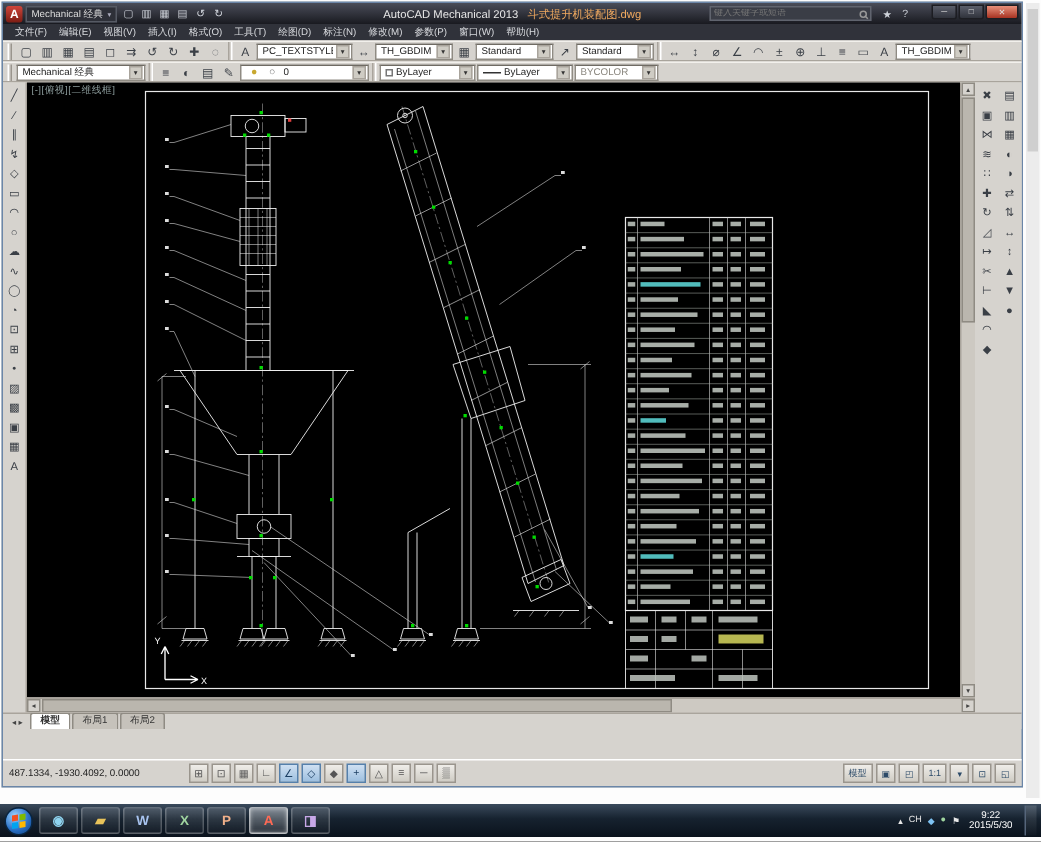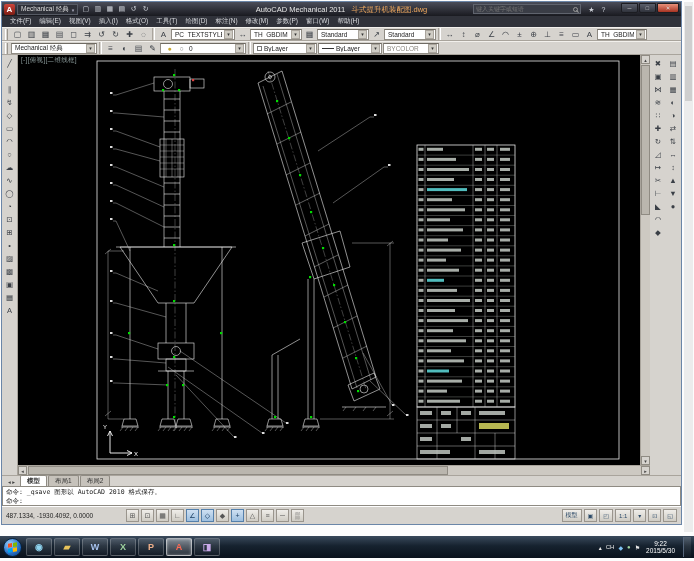--- a/index.html
+++ b/index.html
@@ -112,21 +112,21 @@
       </span>
       <span class="qat">
           <span class="qat-icon">▢</span>
           <span class="qat-icon">▥</span>
           <span class="qat-icon">▦</span>
           <span class="qat-icon">▤</span>
           <span class="qat-icon">↺</span>
           <span class="qat-icon">↻</span>
         </span>
       <div class="title">
-        <span class="t-app">AutoCAD Mechanical 2011</span>
+        <span class="t-app">AutoCAD Mechanical 2013</span>
         <span class="t-doc">斗式提升机装配图.dwg</span>
       </div>
       <div class="search">
         <input class="search-input" placeholder="键入关键字或短语" style="">
         <span class="mag"></span>
       </div>
       <span class="info-icons">
           <span class="qat-icon">★</span>
           <span class="qat-icon">?</span>
         </span>
@@ -614,24 +614,20 @@
 
     <div class="tabsrow">
       <span class="tabnav"></span>
       <span class="tabs">
           <span class="tab active">模型</span>
           <span class="tab">布局1</span>
           <span class="tab">布局2</span>
         </span>
     </div>
 
-    <div class="cmd">
-      <div>命令: _qsave 图形以 AutoCAD 2010 格式保存。</div>
-      <div>命令:</div>
-    </div>
 
     <div class="status">
       <span class="coords">487.1334, -1930.4092, 0.0000</span>
       <span class="toggles">
           <span class="toggle">⊞</span>
           <span class="toggle">⊡</span>
           <span class="toggle">▦</span>
           <span class="toggle">∟</span>
           <span class="toggle on">∠</span>
           <span class="toggle on">◇</span>

